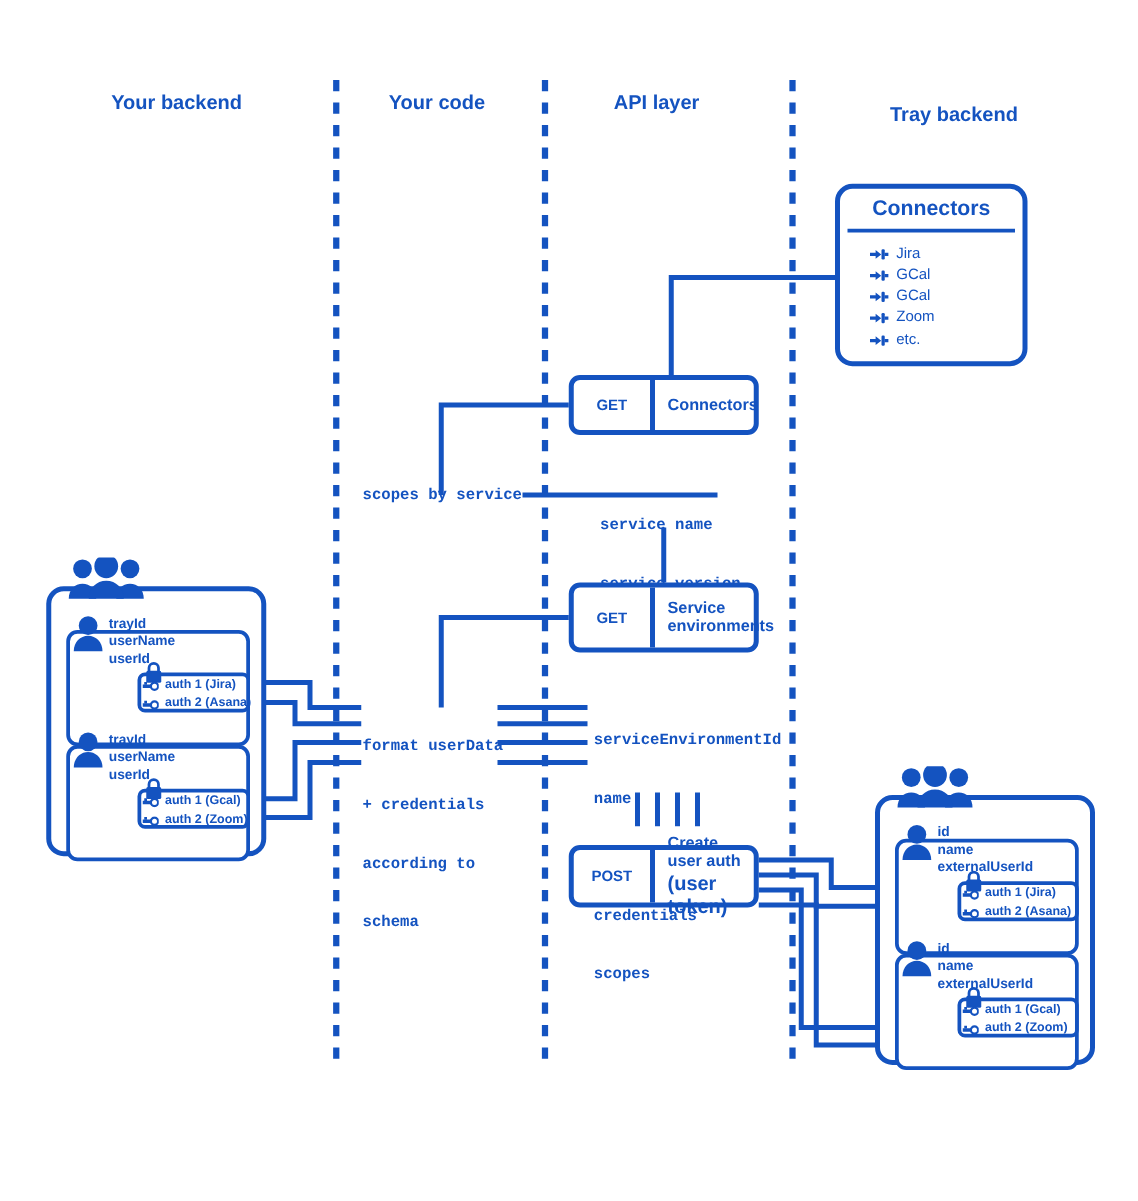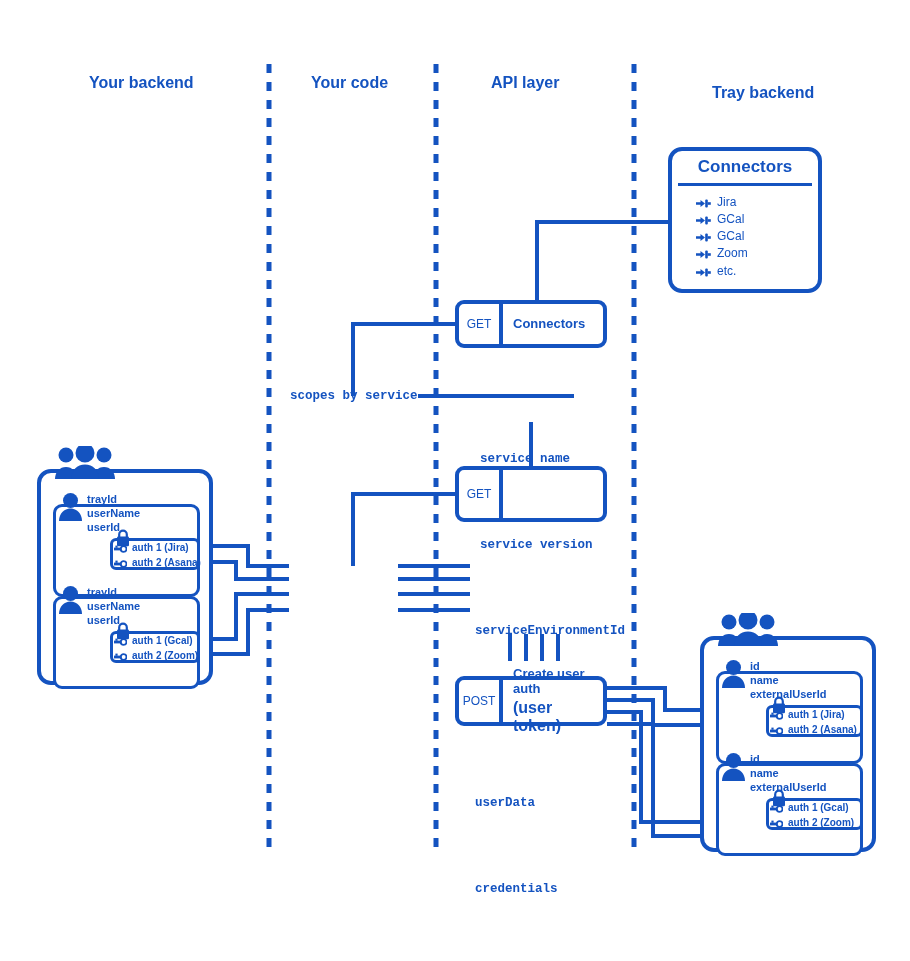--- a/index.html
+++ b/index.html
@@ -90,25 +90,25 @@
   .api-box {
     position: absolute;
     border: 4px solid #1453c0;
     border-radius: 9px;
     box-sizing: border-box;
     background: #ffffff;
     display: flex;
     align-items: stretch;
   }
   .api-verb {
-    width: 44px;
+    width: 65px;
     display: flex;
     align-items: center;
     justify-content: center;
-    font-weight: normal;
+    font-weight: bold;
     font-size: 12px;
     color: #1453c0;
     border-right: 4px solid #1453c0;
     box-sizing: border-box;
     flex: none;
   }
   .api-label {
     flex: 1;
     display: flex;
     flex-direction: column;
@@ -129,21 +129,21 @@
   
   .mono-block {
     position: absolute;
     font-family: "Liberation Mono", monospace;
     font-weight: bold;
     font-size: 12.5px;
     color: #1453c0;
     line-height: 15.6px;
     white-space: pre;
   }
-  .mono-line { white-space: pre; margin-top: 39px; }
+  .mono-line { white-space: pre; }
 
   
   .card-field {
     position: absolute;
     font-weight: bold;
     font-size: 11px;
     color: #1453c0;
     line-height: 14px;
     white-space: nowrap;
   }
@@ -279,22 +279,32 @@
 
   <div class="mono-block" style="left:290px; top:389px;">scopes by service</div>
 
   <div class="mono-block" style="left:480px; top:382px;">
     <div class="mono-line">service name</div>
     <div class="mono-line">service version</div>
   </div>
 
   <div class="api-box" style="left:455px; top:466px; width:152px; height:56px;">
     <div class="api-verb">GET</div>
-  </div>
-
+    <div class="api-label">
+      <span>Service</span>
+      <span>environments</span>
+    </div>
+  </div>
+
+  <div class="mono-block" style="left:290px; top:559px;">
+    <div class="mono-line">format userData</div>
+    <div class="mono-line">+ credentials</div>
+    <div class="mono-line">according to</div>
+    <div class="mono-line">schema</div>
+  </div>
 
   <div class="mono-block" style="left:475px; top:554px;">
     <div class="mono-line">serviceEnvironmentId</div>
     <div class="mono-line">name</div>
     <div class="mono-line">userData</div>
     <div class="mono-line">credentials</div>
     <div class="mono-line">scopes</div>
   </div>
 
   <div class="api-box" style="left:455px; top:676px; width:152px; height:50px;">

